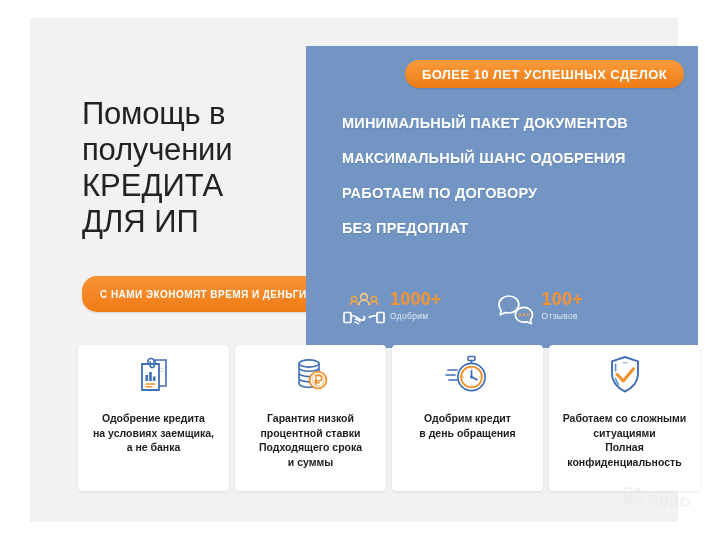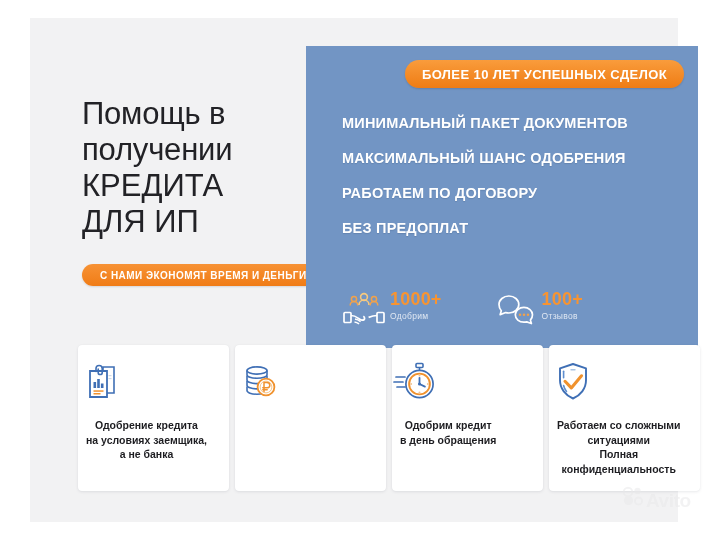--- a/index.html
+++ b/index.html
@@ -27,22 +27,22 @@
     color:#222226;
     font-size:31px;
     line-height:36px;
     letter-spacing:-0.2px;
     white-space:nowrap;
   }
   .hero-line.light{font-weight:400;}
   .hero-line.bold{font-weight:400;letter-spacing:0px;}
 
   #hero-badge{
-    position:absolute;left:52px;top:246px;
-    height:22px;
+    position:absolute;left:52px;top:258px;
+    height:36px;
     padding:0 18px;
     display:flex;align-items:center;justify-content:center;
     border-radius:15px;
     background:linear-gradient(180deg,#f79234 0%,#f07c16 100%);
     box-shadow:0 1px 2px rgba(0,0,0,.12);
   }
   #hero-badge span{
     color:#ffffff;font-size:10px;font-weight:700;
     letter-spacing:.45px;white-space:nowrap;
   }
@@ -103,22 +103,22 @@
   #cards{
     position:absolute;left:48px;top:327px;
     width:628px;height:146px;
     display:flex;
   }
   .card{
     width:151px;height:146px;
     background:#ffffff;
     border-radius:4px;
     box-shadow:0 1px 3px rgba(40,50,70,.10), 0 0 1px rgba(40,50,70,.06);
-    display:flex;flex-direction:column;align-items:flex-start;
-    padding-top:13px;
+    display:flex;flex-direction:column;align-items:center;
+    padding-top:6px;
     box-sizing:border-box;
   }
   .card + .card{margin-left:6px;}
   .card-icon{
     width:48px;height:48px;
     display:flex;align-items:center;justify-content:center;
   }
   .card-text{
     margin-top:12px;
     text-align:center;
@@ -251,20 +251,26 @@
               <path d="M11 11.5v4.2c0 2 4.5 3.6 10 3.6s10-1.6 10-3.6v-4.2"></path>
               <path d="M11 16.8v4.2c0 2 4.5 3.6 10 3.6s10-1.6 10-3.6v-4.2"></path>
               <path d="M11 22.1v4.2c0 2 4.5 3.6 10 3.6s10-1.6 10-3.6v-4.2"></path>
               <path d="M11 27.4v4.2c0 2 4.5 3.6 10 3.6 2.2 0 4.3-.26 6-.72"></path>
             </g>
             <circle cx="30" cy="28" r="8.4" fill="#ffffff" stroke="#f0922e" stroke-width="1.8"></circle>
             <circle cx="30" cy="28" r="5.9" fill="none" stroke="#f6c58a" stroke-width="1"></circle>
             <path d="M28 32.6v-9h2.8c1.7 0 3 1.1 3 2.6s-1.3 2.6-3 2.6H26.8M26.8 30.8h4.4" fill="none" stroke="#f0922e" stroke-width="1.5" stroke-linecap="round"></path>
           </svg>
         </div>
+        <div class="card-text">
+          <span>Гарантия низкой</span><br>
+          <span>процентной ставки</span><br>
+          <span>Подходящего срока</span><br>
+          <span>и суммы</span>
+        </div>
       </div>
 
       <div class="card">
         <div class="card-icon">
           <svg width="46" height="46" viewBox="0 0 46 46">
 
             <g stroke="#3f6fb5" stroke-width="1.7" stroke-linecap="round">
               <path d="M3 18h9"></path>
                 <path d="M1 23h9"></path>
                 <path d="M4 28h8"></path>

